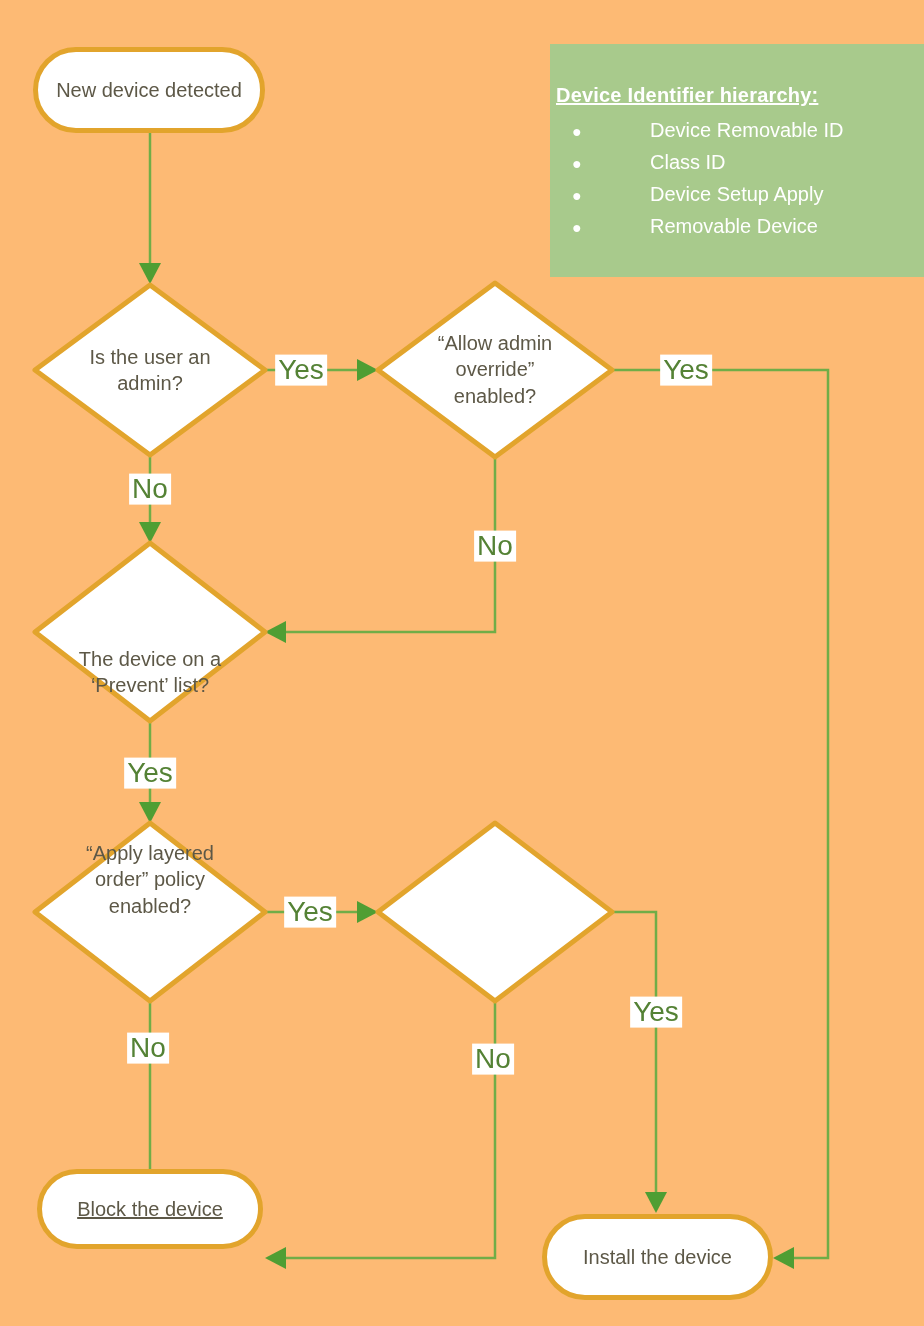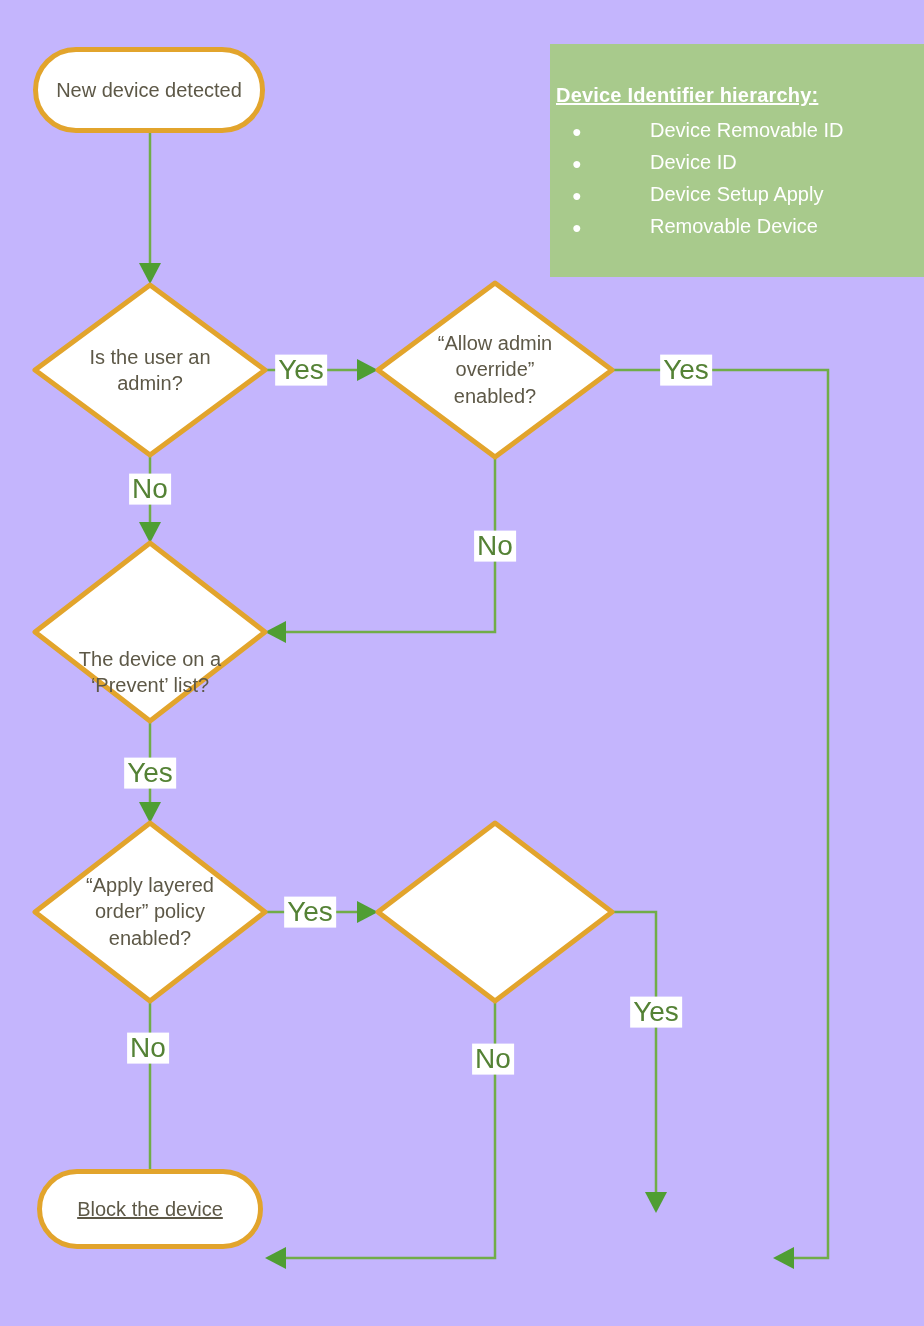--- a/index.html
+++ b/index.html
@@ -1,17 +1,17 @@
 <!DOCTYPE html>
 <html><head>
 <meta charset="utf-8">
 <style>
   html,body{margin:0;padding:0;background:#ffffff;}
   #canvas{
-    position:relative;width:924px;height:1326px;background:#c4b5fd;overflow:hidden;
+    position:relative;width:924px;height:1326px;background:#fdba74;overflow:hidden;
     font-family:"Liberation Sans","DejaVu Sans",sans-serif;
   }
   #connectors{position:absolute;left:0;top:0;width:924px;height:1326px;}
 
   .pill{
     position:absolute;display:flex;align-items:center;justify-content:center;
     border:5px solid #E2A42C;border-radius:46px;background:#ffffff;
     color:#5D5847;font-size:20px;text-align:center;box-sizing:border-box;
   }
   .node-text{
@@ -78,29 +78,32 @@
   </svg>
 
   <div class="pill" style="left:33px;top:47px;width:232px;height:86px;">
     <span>New device detected</span>
   </div>
 
   <div class="pill" style="left:37px;top:1169px;width:226px;height:80px;text-decoration:underline;">
     <span>Block the device</span>
   </div>
 
+  <div class="pill" style="left:542px;top:1214px;width:231px;height:86px;">
+    <span>Install the device</span>
+  </div>
 
   <div class="node-text" style="left:150px;top:370px;width:180px;">Is the user an
 admin?</div>
   <div class="node-text" style="left:495px;top:370px;width:160px;">“Allow admin
 override”
 enabled?</div>
   <div class="node-text" style="left:150px;top:632px;width:180px;margin-top:40px;">The device on a
 ‘Prevent’ list?</div>
-  <div class="node-text" style="left:150px;top:912px;width:170px;">“Apply layered
+  <div class="node-text" style="left:150px;top:880px;width:170px;">“Apply layered
 order” policy
 enabled?</div>
 
   <div class="edge-label" style="left:301px;top:370px;">Yes</div>
   <div class="edge-label" style="left:686px;top:370px;">Yes</div>
   <div class="edge-label" style="left:150px;top:489px;">No</div>
   <div class="edge-label" style="left:495px;top:546px;">No</div>
   <div class="edge-label" style="left:150px;top:773px;">Yes</div>
   <div class="edge-label" style="left:310px;top:912px;">Yes</div>
   <div class="edge-label" style="left:656px;top:1012px;">Yes</div>
@@ -109,21 +112,21 @@
 
   <div class="legend">
     <div class="legend-title">Device Identifier hierarchy:</div>
     <ul class="legend-list">
       <li class="legend-item">
         <span class="legend-bullet">●</span>
         <span>Device Removable ID</span>
       </li>
       <li class="legend-item">
         <span class="legend-bullet">●</span>
-        <span>Device ID</span>
+        <span>Class ID</span>
       </li>
       <li class="legend-item">
         <span class="legend-bullet">●</span>
         <span>Device Setup Apply</span>
       </li>
       <li class="legend-item">
         <span class="legend-bullet">●</span>
         <span>Removable Device</span>
       </li>
     </ul>

